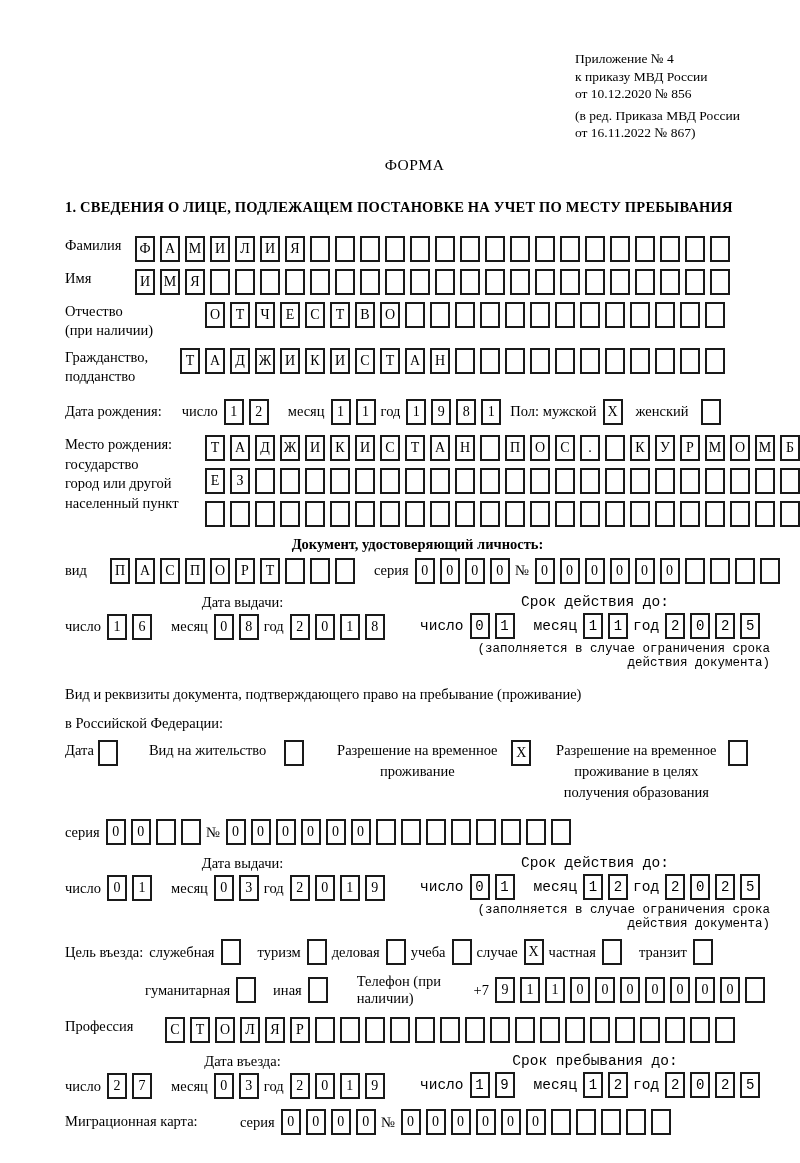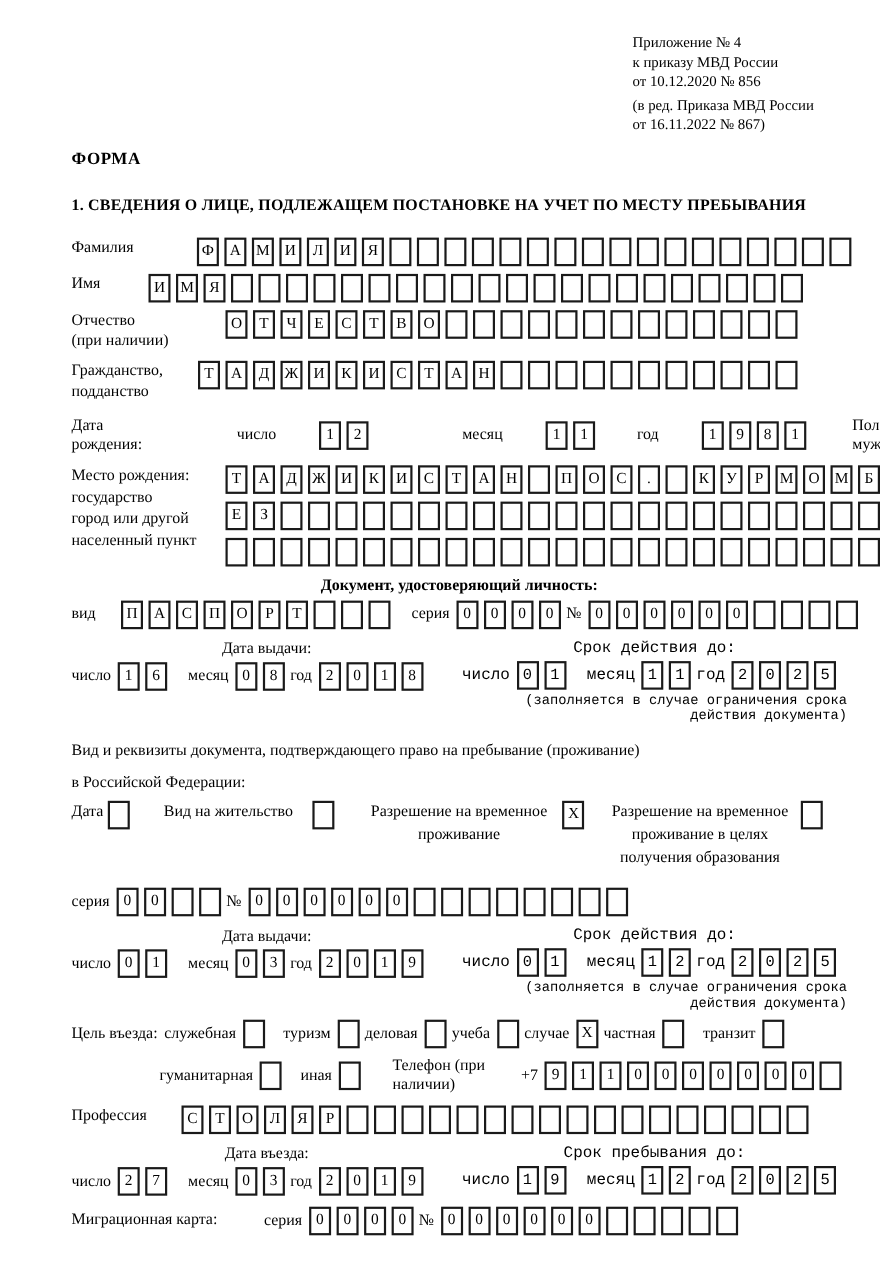--- a/index.html
+++ b/index.html
@@ -3,23 +3,23 @@
 <meta charset="utf-8">
 <style>
   html,body{margin:0;padding:0;background:#fff;}
   .page{
     width:800px;height:1163px;box-sizing:border-box;position:relative;
     padding:30px 30px 0 65px;
     font-family:"Liberation Serif","DejaVu Serif",serif;
     color:#000;font-size:14.5px;overflow:hidden;background:#fff;
   }
   
-  .hdr{margin-left:auto;width:195px;font-size:13.5px;line-height:1.3;}
+  .hdr{margin-left:auto;width:195px;font-size:13.5px;line-height:1.3;margin-top:20px;}
   .hdr .l4{margin-top:4px;}
-  .forma{text-align:left;font-weight:bold;font-size:15.5px;margin:14px 6px 0 0;letter-spacing:.5px;}
+  .forma{text-align:center;font-weight:normal;font-size:15.5px;margin:14px 6px 0 0;letter-spacing:.5px;}
   .title{text-align:center;font-weight:bold;font-size:15.5px;line-height:1.65;margin-top:14px;}
   .blank{display:inline-block;width:56px;border-bottom:2px solid #222;height:14px;margin-left:10px;}
   .sec-h{font-weight:bold;font-size:14.5px;margin-top:25px;letter-spacing:.2px;}
   
   .row{display:flex;align-items:flex-start;margin-top:7px;}
   .flabel{flex:none;line-height:1.35;}
   .w70{width:70px;} .w115{width:115px;} .w140{width:140px;} .w45{width:45px;} .w100{width:100px;}
   .boxes{display:flex;flex-wrap:nowrap;}
   .cbox{
     display:inline-flex;flex:none;width:20px;height:26px;box-sizing:border-box;
@@ -39,41 +39,41 @@
   
   .optwrap{display:flex;align-items:flex-start;margin-top:8px;}
   .opt{display:flex;align-items:flex-start;}
   .optlbl{line-height:1.45;}
   .ctr{text-align:center;}
   .chk{margin-left:8px;margin-top:0;}
   
   .prow{display:flex;align-items:center;margin-top:8px;flex-wrap:nowrap;}
   .prow .plbl{margin-right:6px;}
   .pgap{width:12px;flex:none;}
-  .mt12{margin-top:12px;gap:33px;} .mt10{margin-top:10px;} .mt16{margin-top:16px;}
+  .mt12{margin-top:12px;} .mt10{margin-top:10px;} .mt16{margin-top:16px;}
 </style>
 </head>
 <body>
 
 <div class="page">
 
   <div class="hdr">
     <div>Приложение № 4</div>
     <div>к приказу МВД России</div>
     <div>от 10.12.2020 № 856</div>
     <div class="l4">(в ред. Приказа МВД России</div>
     <div>от 16.11.2022 № 867)</div>
   </div>
 
   <div class="forma">ФОРМА</div>
 
 
   <div class="sec-h">1. СВЕДЕНИЯ О ЛИЦЕ, ПОДЛЕЖАЩЕМ ПОСТАНОВКЕ НА УЧЕТ ПО МЕСТУ ПРЕБЫВАНИЯ</div>
 
-  <div class="row" style="margin-top:20px;gap:44px;">
+  <div class="row" style="margin-top:20px;">
     <div class="flabel w70">Фамилия</div>
     <div class="boxes">
         <span class="cbox">Ф</span>
         <span class="cbox">А</span>
         <span class="cbox">М</span>
         <span class="cbox">И</span>
         <span class="cbox">Л</span>
         <span class="cbox">И</span>
         <span class="cbox">Я</span>
         <span class="cbox"></span>

